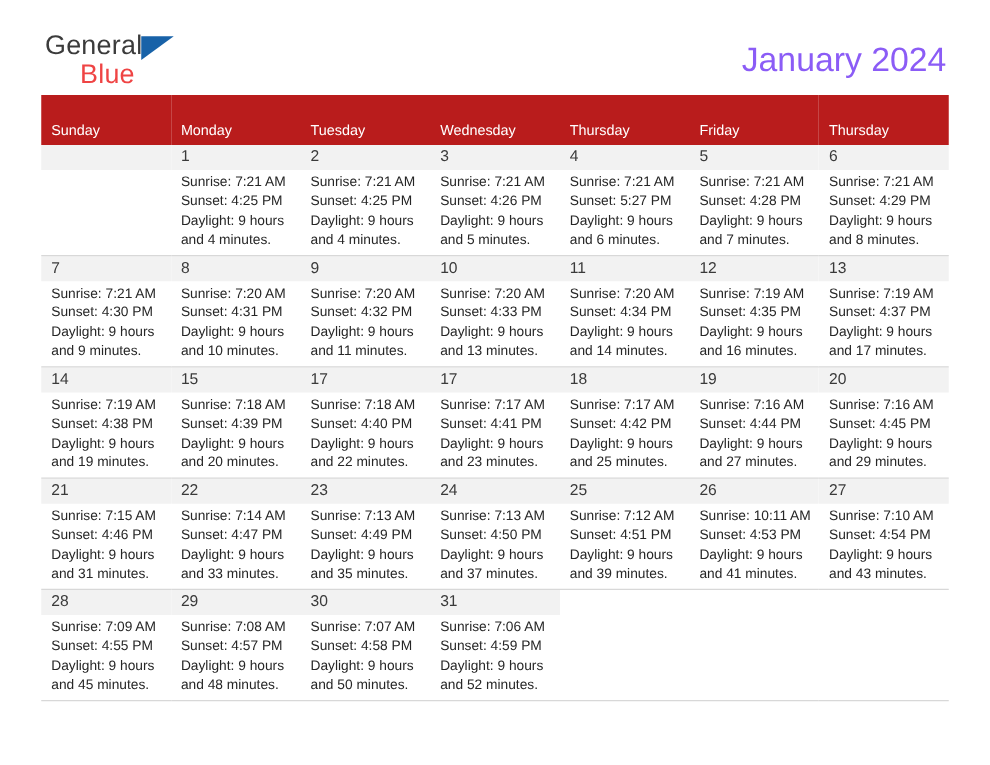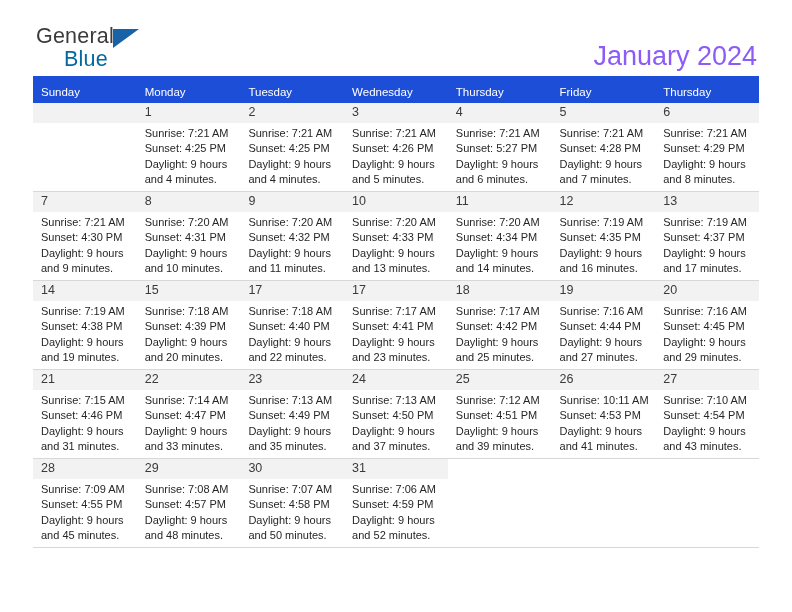--- a/index.html
+++ b/index.html
@@ -18,40 +18,40 @@
     position: relative;
     width: 792px;
     height: 612px;
     box-sizing: border-box;
     padding: 0 33px;
   }
 
   
   .header {
     display: flex;
-    align-items: flex-end;
+    align-items: center;
     justify-content: space-between;
     height: 70px;
     padding-top: 26px;
     box-sizing: border-box;
   }
   .brand {
     position: relative;
     line-height: 1;
     padding-left: 3px;
   }
   .brand-general {
     font-size: 21.5px;
     color: #3b3b3b;
     letter-spacing: .2px;
     display: inline-block;
   }
   .brand-blue {
     font-size: 21.5px;
-    color: #0369a1;
+    color: #ef4444;
     display: block;
     margin-top: 1px;
     margin-left: 28px;
     letter-spacing: .2px;
   }
   .brand-triangle {
     position: absolute;
     left: 80px;
     top: 3px;
     width: 0;
@@ -77,26 +77,26 @@
   }
 
   
   table.calendar {
     width: 726px;
     border-collapse: collapse;
     table-layout: fixed;
     margin-top: 6px;
   }
   table.calendar th {
-    background: #1d4ed8;
+    background: #b91c1c;
     color: #ffffff;
     font-size: 11.5px;
     font-weight: normal;
     text-align: left;
-    padding: 10px 0 5px 8px;
+    padding: 23px 0 5px 8px;
     height: 20px;
     box-sizing: border-box;
   }
   table.calendar td {
     vertical-align: top;
     padding: 0;
     height: 88px;
     border-bottom: 1px solid #d8d8d8;
     background: #ffffff;
   }

